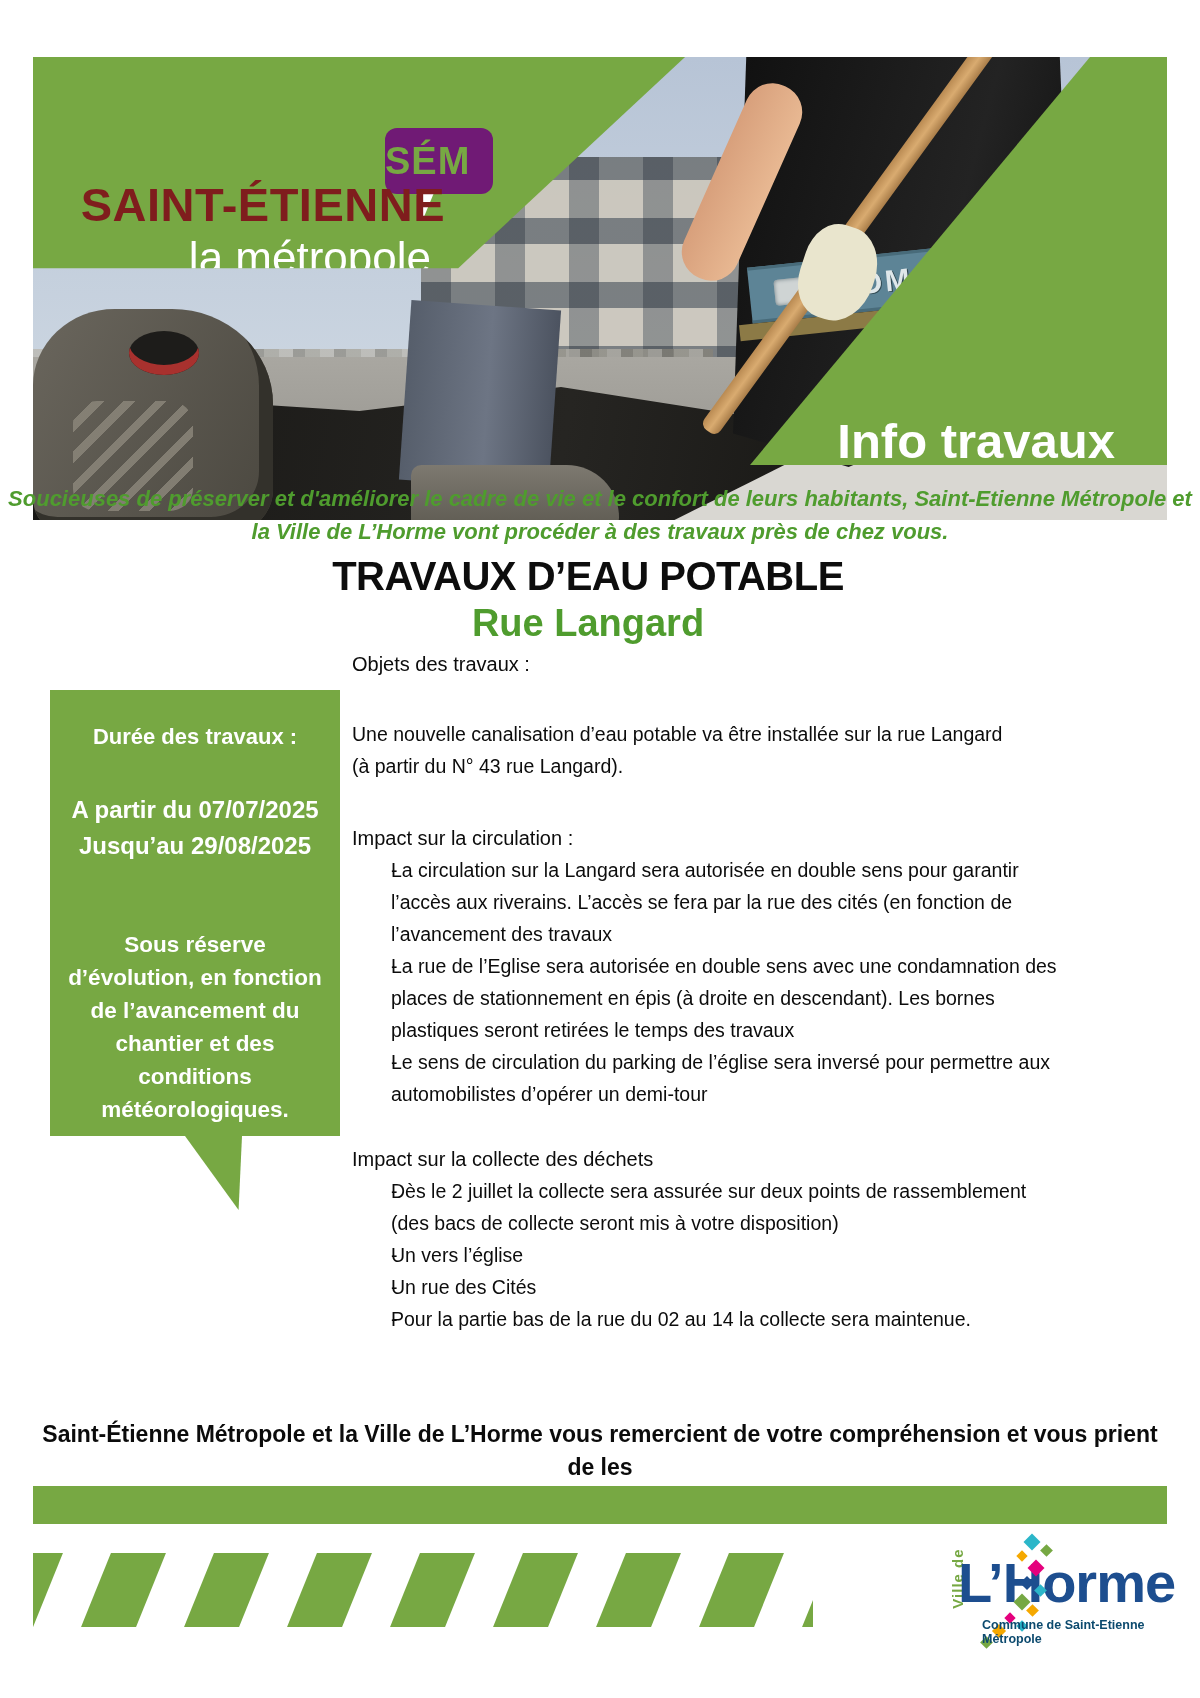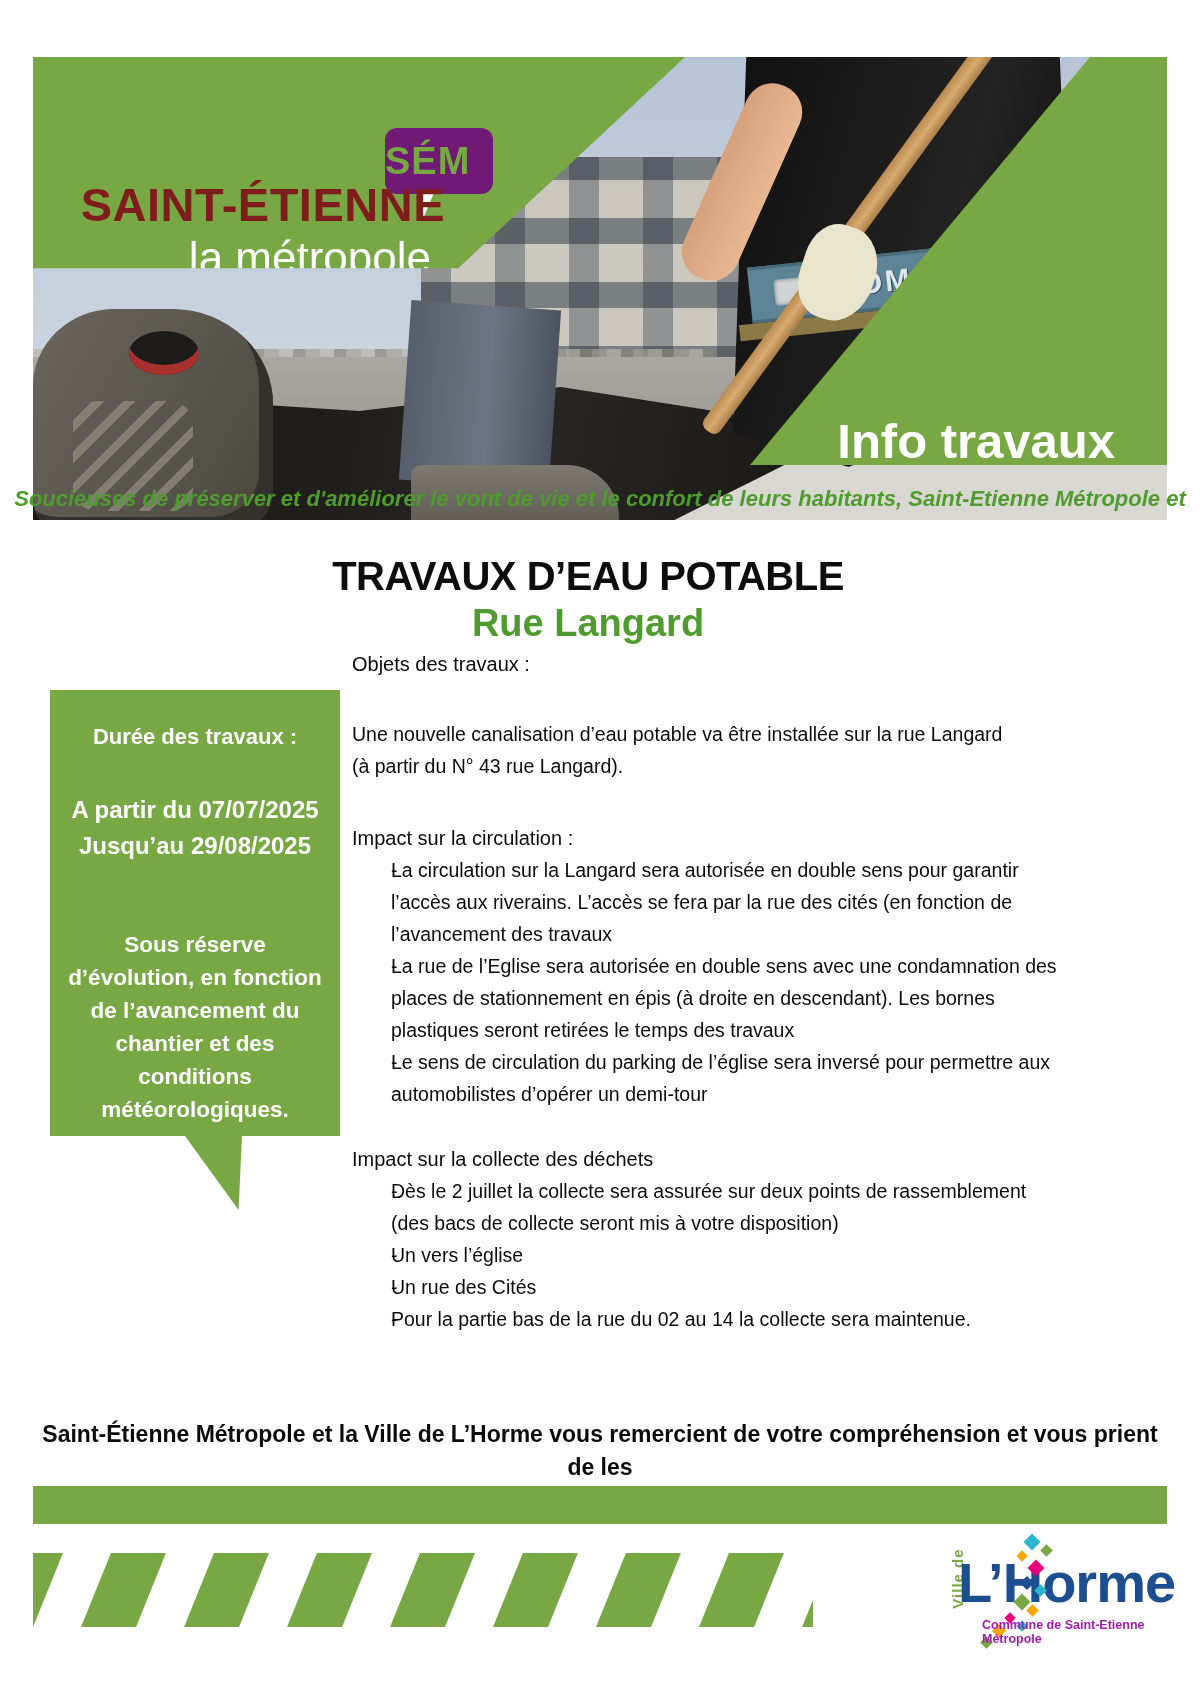--- a/index.html
+++ b/index.html
@@ -128,21 +128,21 @@
   .stripe { flex:0 0 auto; width:55px; height:100%; background:#77a843;
     margin-right:48px; transform:skewX(-22deg); }
   .stripe.cut { margin-left:-40px; }
   
   .lhorme { position:absolute; right:16px; top:1532px; width:260px; height:140px; }
   .villede { position:absolute; left:-2px; top:38px; color:#76a843; font-weight:bold;
     font-size:15px; letter-spacing:1px; transform:rotate(-90deg); transform-origin:center; width:70px; text-align:center; }
   .lhorme-name { position:absolute; left:34px; top:18px; width:226px; height:74px;
     color:#1d4e8f; font-weight:800; font-size:56px; letter-spacing:-1px; }
   .lhorme-caption { position:absolute; left:58px; top:86px; width:210px;
-    color:#a21caf; font-size:12.5px; font-weight:600; }
+    color:#0c4a6e; font-size:12.5px; font-weight:600; }
   .mosaic { position:absolute; width:12px; height:12px; transform:rotate(45deg); }
   .m1{left:68px;top:-14px;background:#2bb6c9;}
   .m2{left:84px;top:-4px;background:#76a843;width:9px;height:9px;}
   .m3{left:60px;top:2px;background:#f5a800;width:8px;height:8px;}
   .m4{left:72px;top:12px;background:#e5007d;}
   .m5{left:64px;top:28px;background:#1d4e8f;width:10px;height:10px;}
   .m6{left:78px;top:36px;background:#2bb6c9;width:9px;height:9px;}
   .m7{left:58px;top:46px;background:#76a843;}
   .m8{left:70px;top:56px;background:#f5a800;width:9px;height:9px;}
   .m9{left:48px;top:64px;background:#e5007d;width:8px;height:8px;}
@@ -192,21 +192,22 @@
       <div class="logo-line1">SAINT-ÉTIENNE</div>
       <div class="logo-line2">la métropole</div>
     </div>
   </div>
 
   <div class="band">
     <div class="band-title">Info travaux</div>
   </div>
 
   <div class="intro">
-    <span style="display:block">Soucieuses de préserver et d'améliorer le vont de vie et le confort de leurs habitants, Saint-Etienne Métropole et</span>
+    <span style="display:block">Soucieuses de préserver et d'améliorer le cadre de vie et le confort de leurs habitants, Saint-Etienne Métropole et</span>
+    <span style="display:block">la Ville de L’Horme vont procéder à des travaux près de chez vous.</span>
   </div>
 
   <div class="title-main">TRAVAUX D’EAU POTABLE</div>
   <div class="title-street">Rue Langard</div>
 
   <div class="main">
 
     <div class="bubble">
       <div class="b-head">Durée des travaux :</div>
       <div class="b-dates">

